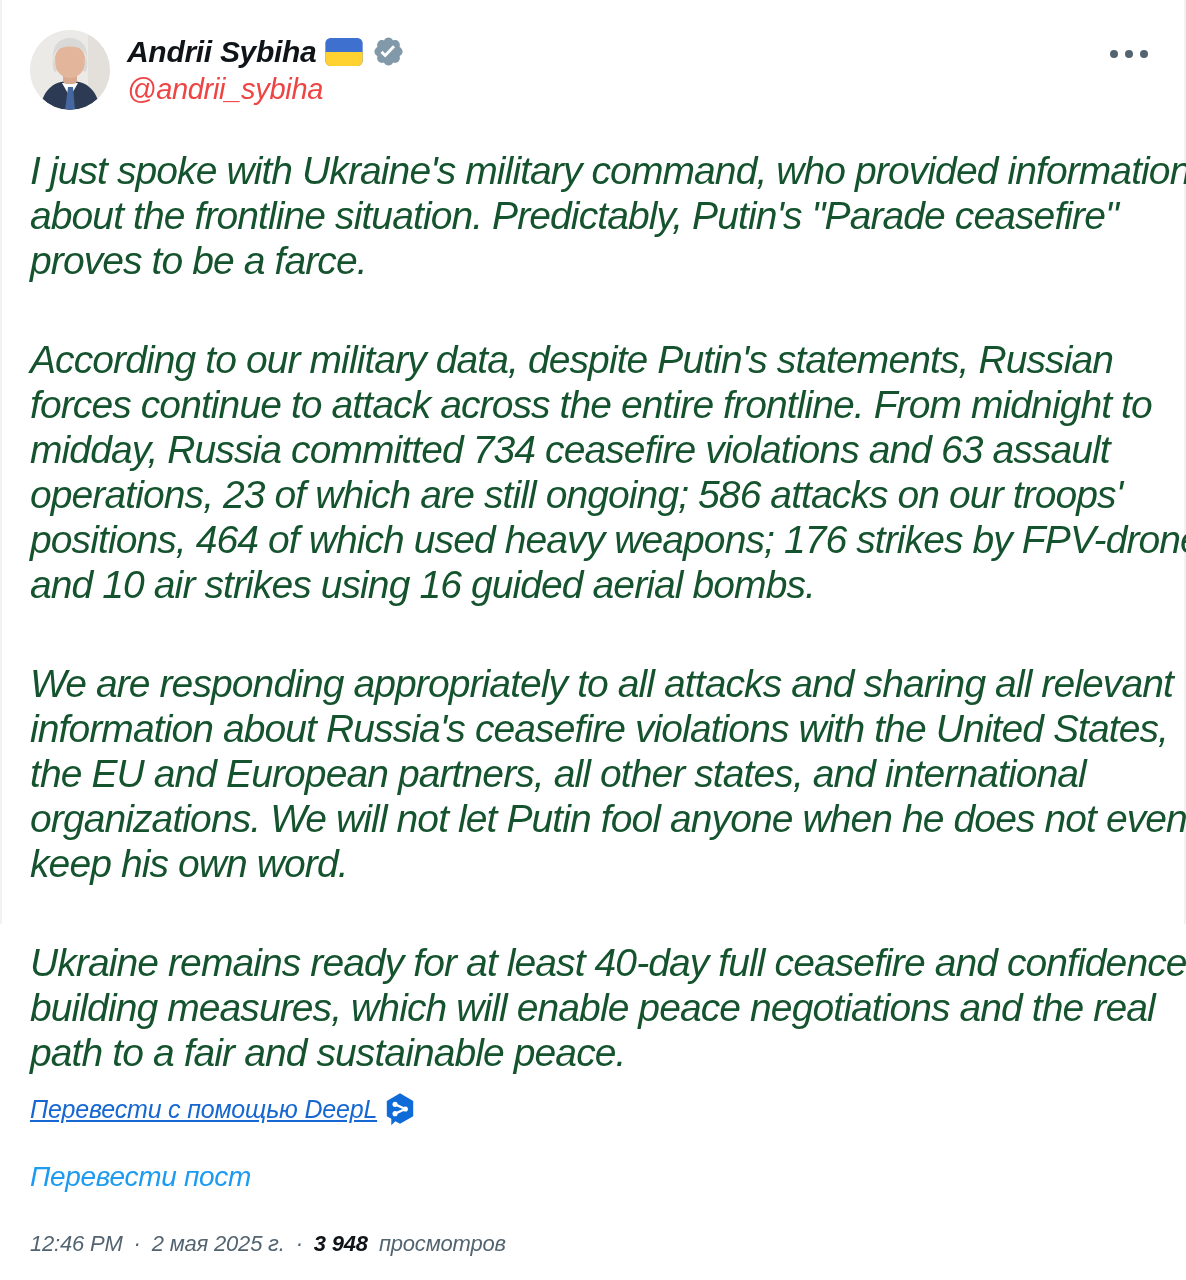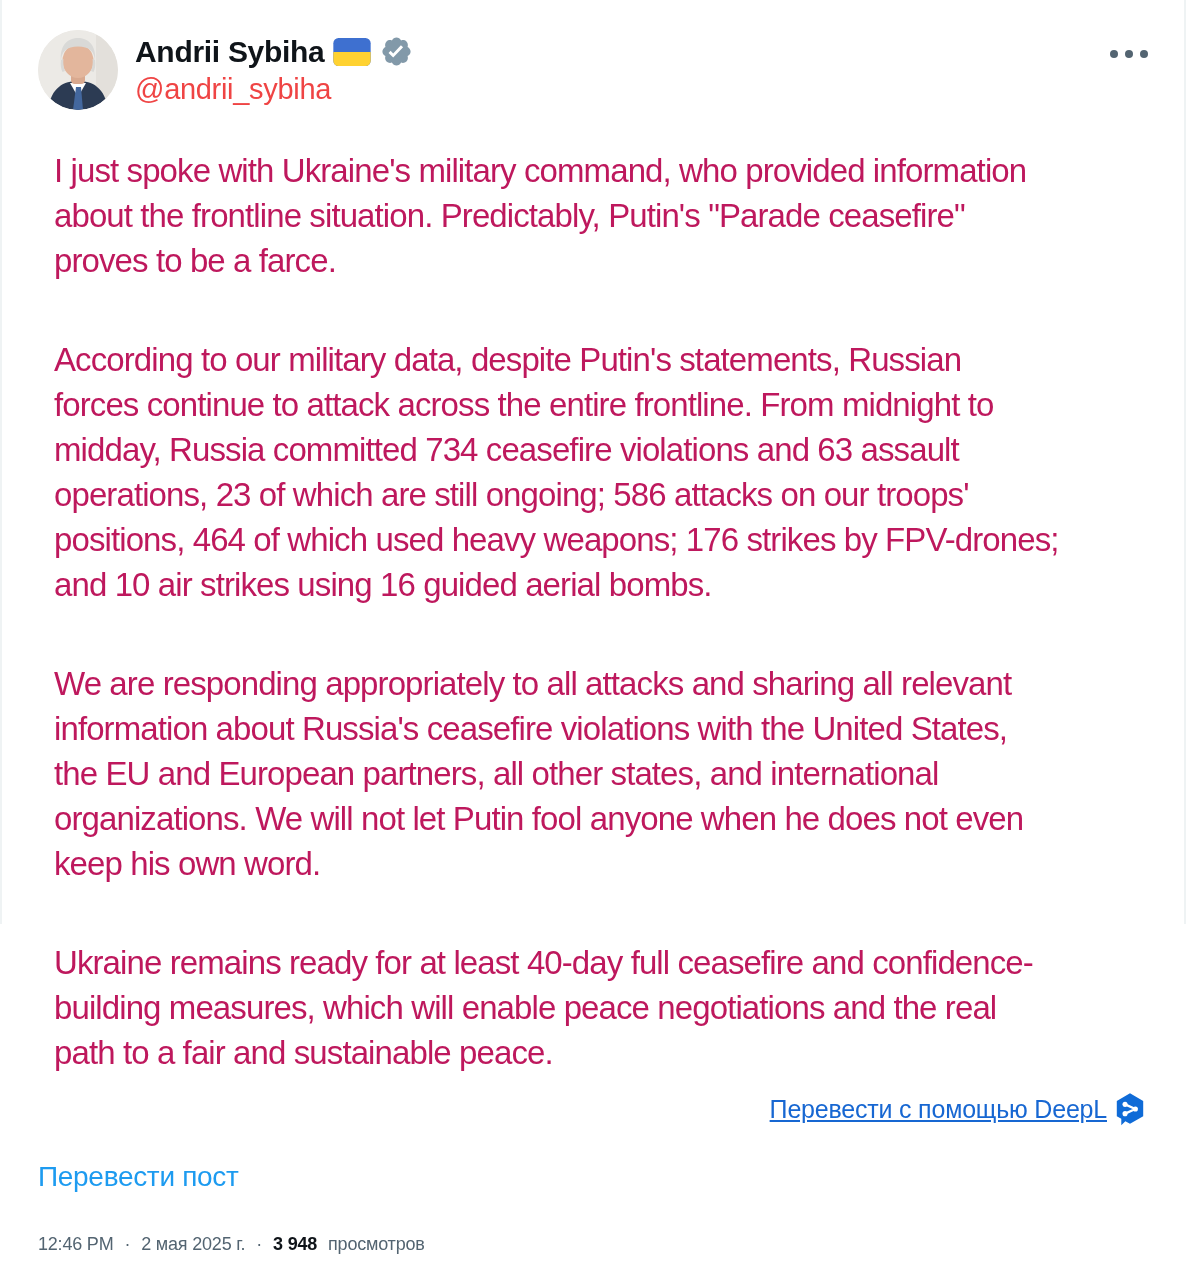--- a/index.html
+++ b/index.html
@@ -8,22 +8,23 @@
     font-family: "Liberation Sans", sans-serif;
     color: #0f1419;
     position: relative;
     overflow: hidden;
   }
   .column {
     box-sizing: border-box;
     width: 1186px; height: 924px;
     border-left: 2px solid #eff3f4;
     border-right: 2px solid #eff3f4;
-    padding: 30px 36px 0 36px;
+    padding: 30px 36px 0 28px;
     background: #ffffff;
+    font-style: italic;
   }
   
   .header { display: flex; align-items: flex-start; }
   .avatar {
     width: 80px; height: 80px; border-radius: 50%;
     overflow: hidden; flex: none; cursor: pointer;
     background: #eceae6;
   }
   .avatar svg { display: block; width: 80px; height: 80px; }
   .names { margin-left: 17px; padding-top: 3px; min-width: 0; }
@@ -39,42 +40,42 @@
     cursor: pointer; letter-spacing: -0.3px;
   }
   .more {
     margin-left: auto; display: flex; gap: 7px;
     padding-top: 20px; cursor: pointer;
   }
   .more .dot { width: 8px; height: 8px; border-radius: 50%; background: #536471; }
   
   .text { margin-top: 38px; }
   .text p {
-    margin: 0 0 54px 16px;
-    font-size: 33px; line-height: 45px; letter-spacing: -0.9px;
-    color: #be185d;
+    margin: 0 0 54px 0;
+    font-size: 39px; line-height: 45px; letter-spacing: -0.9px;
+    color: #14532d;
     white-space: pre;
   }
   .text p:last-child { margin-bottom: 0; }
   
-  .deepl-row { margin-top: 16px; display: flex; align-items: center; gap: 5px; justify-content: flex-end; }
+  .deepl-row { margin-top: 16px; display: flex; align-items: center; gap: 5px; }
   .deepl-link {
     font-size: 25px; line-height: 34px; color: #1767d2;
     text-decoration: underline; cursor: pointer; letter-spacing: -0.2px;
   }
   .deepl-icon svg { display: block; width: 36px; height: 36px; }
   .translate-post {
     margin-top: 32px; font-size: 28px; line-height: 36px;
     color: #1d9bf0; cursor: pointer; letter-spacing: -0.3px;
     display: inline-block;
   }
   
   .footer {
     margin-top: 32px; display: flex; align-items: center; gap: 11px;
-    font-size: 18px; line-height: 34px; color: #536471; letter-spacing: -0.2px;
+    font-size: 22px; line-height: 34px; color: #536471; letter-spacing: -0.2px;
   }
   .views-count { color: #0f1419; font-weight: 700; }
 </style>
 </head>
 <body>
 
 <div class="column">
 
   <div class="header">
     <div class="avatar">

